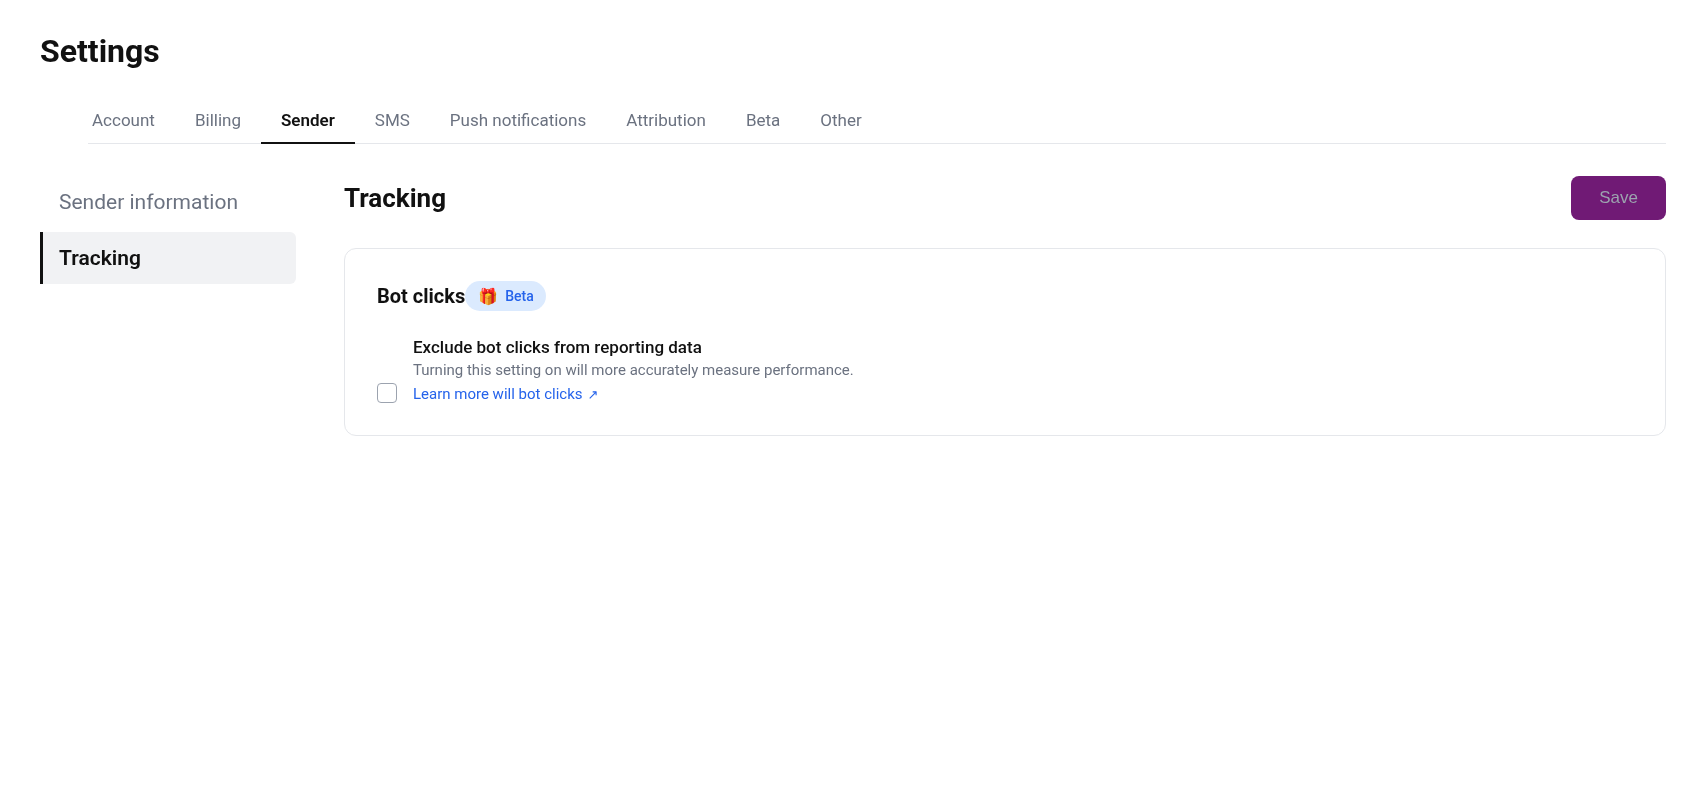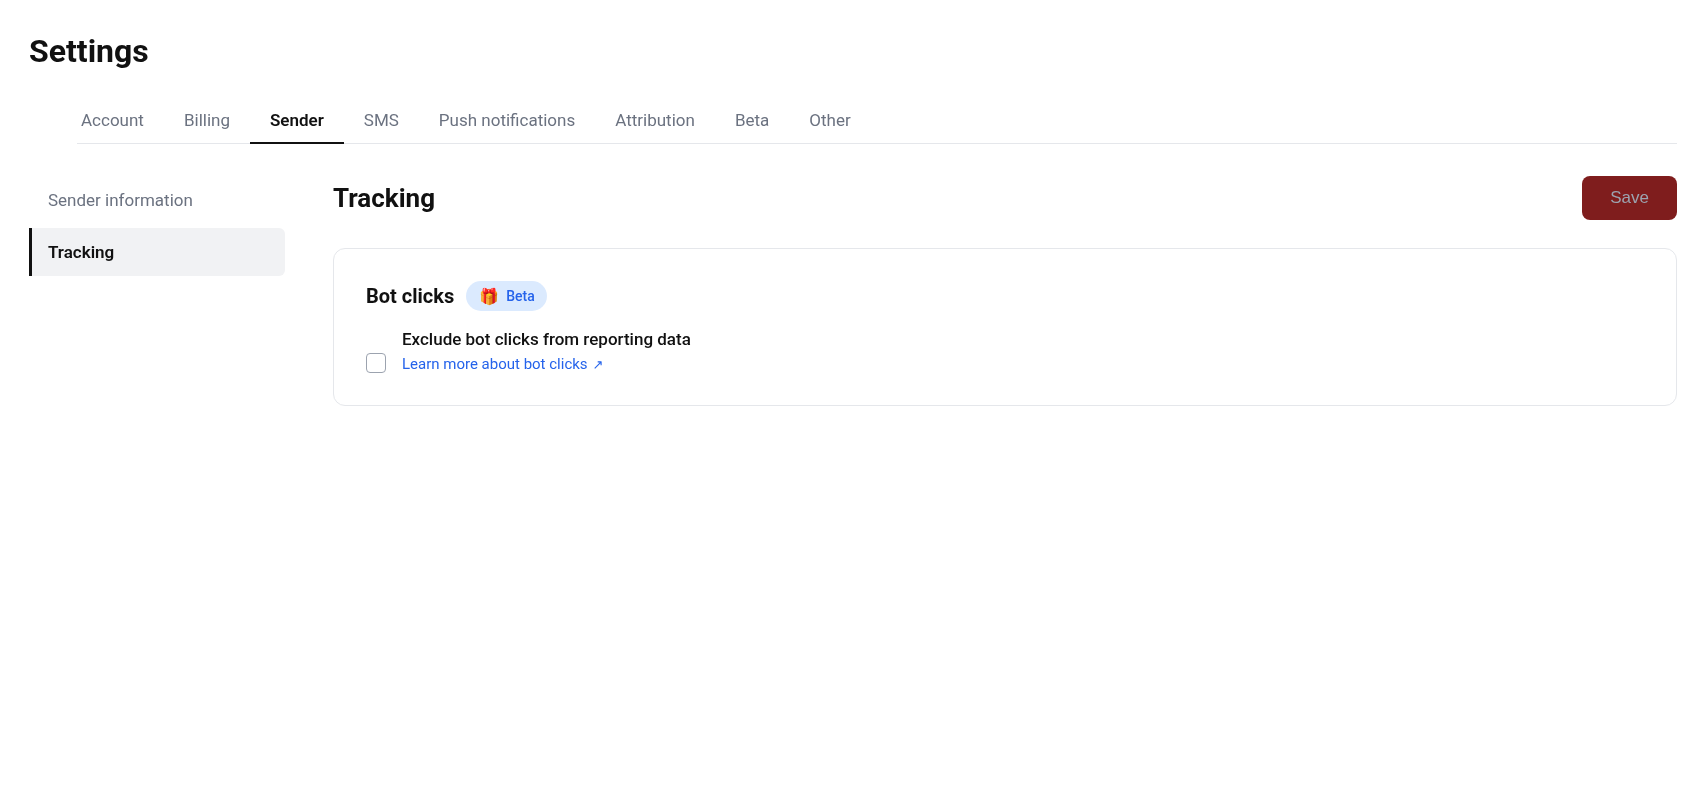--- a/index.html
+++ b/index.html
@@ -3,21 +3,21 @@
   <meta charset="utf-8">
   <style>
     * { box-sizing: border-box; margin: 0; padding: 0; }
     body {
       font-family: -apple-system, BlinkMacSystemFont, 'Segoe UI', Roboto, Helvetica, Arial, sans-serif;
       background: #ffffff;
       color: #1a1a1a;
       font-size: 16px;
     }
     .page-container {
-      padding: 32px 29px;
+      padding: 32px 40px;
       max-width: 1706px;
     }
     .page-title {
       font-size: 32px;
       font-weight: 700;
       margin-bottom: 28px;
       color: #111;
     }
     .tabs-bar {
       display: flex;
@@ -48,21 +48,21 @@
       display: flex;
       gap: 0;
     }
     .sidebar {
       width: 280px;
       flex-shrink: 0;
       padding-right: 24px;
     }
     .sidebar-item {
       padding: 14px 16px;
-      font-size: 17px;
+      font-size: 21px;
       color: #6b7280;
       cursor: pointer;
       border-radius: 6px;
       margin-bottom: 4px;
       border-left: 3px solid transparent;
     }
     .sidebar-item.active {
       background: #f1f2f4;
       color: #111;
       font-weight: 600;
@@ -78,40 +78,39 @@
       align-items: center;
       justify-content: space-between;
       margin-bottom: 28px;
     }
     .section-title {
       font-size: 26px;
       font-weight: 700;
       color: #111;
     }
     .save-button {
-      background: #7f1d1d;
+      background: #701a75;
       color: #9ca3af;
       border: none;
       border-radius: 8px;
       padding: 12px 28px;
       font-size: 17px;
       font-weight: 500;
       cursor: pointer;
     }
     .card {
       background: #ffffff;
       border: 1px solid #e5e7eb;
       border-radius: 12px;
       padding: 32px;
     }
     .card-section-title {
       display: flex;
       align-items: center;
-      gap: 12px;
-      margin-bottom: 18px;
+      margin-bottom: 26px;
     }
     .card-section-title-text {
       font-size: 20px;
       font-weight: 700;
       color: #111;
     }
     .beta-badge {
       display: flex;
       align-items: center;
       gap: 6px;
@@ -207,22 +206,23 @@
           <div class="beta-badge">
             <span class="beta-icon">🎁</span>
             <span>Beta</span>
           </div>
         </div>
 
         <div class="checkbox-row">
           <div class="checkbox"></div>
           <div class="checkbox-content">
             <span class="checkbox-label">Exclude bot clicks from reporting data</span>
+            <span class="checkbox-description">Turning this setting on will more accurately measure performance.</span>
             <a href="#" class="learn-more-link">
-              <span>Learn more about bot clicks</span>
+              <span>Learn more will bot clicks</span>
               <span class="external-link-icon">↗︎</span>
             </a>
           </div>
         </div>
       </div>
     </div>
   </div>
 </div>
 
 </body></html>

